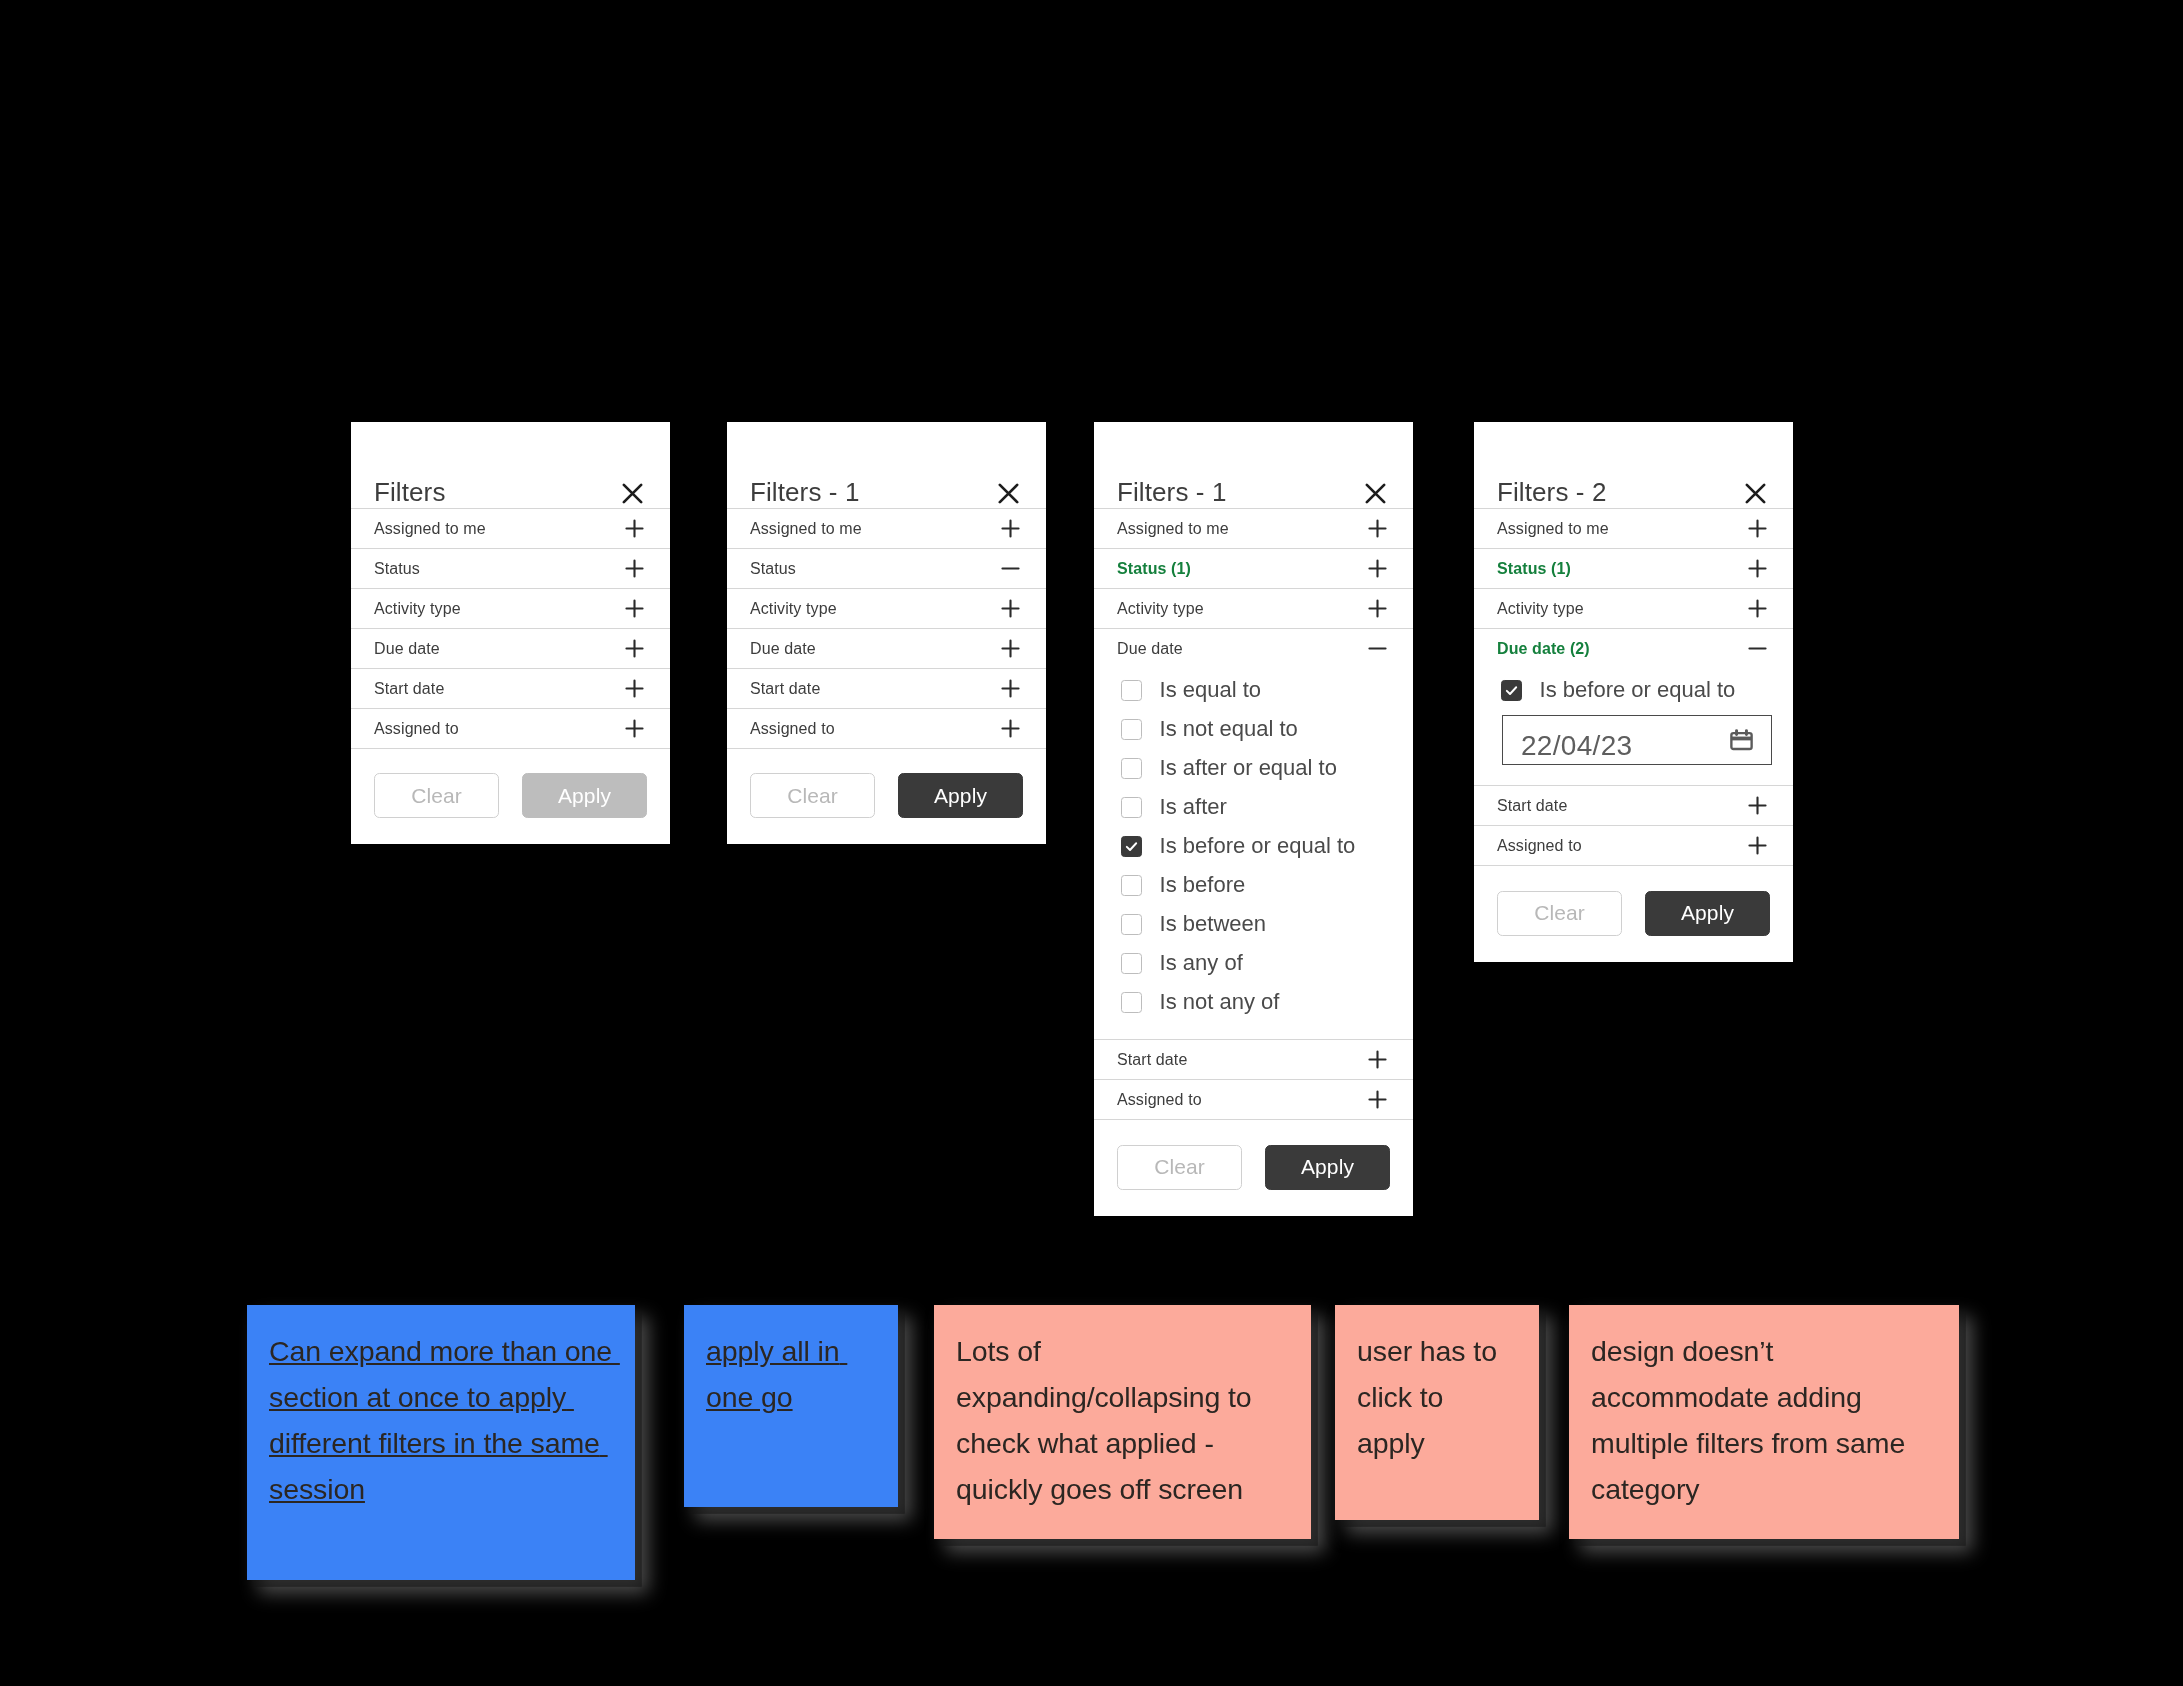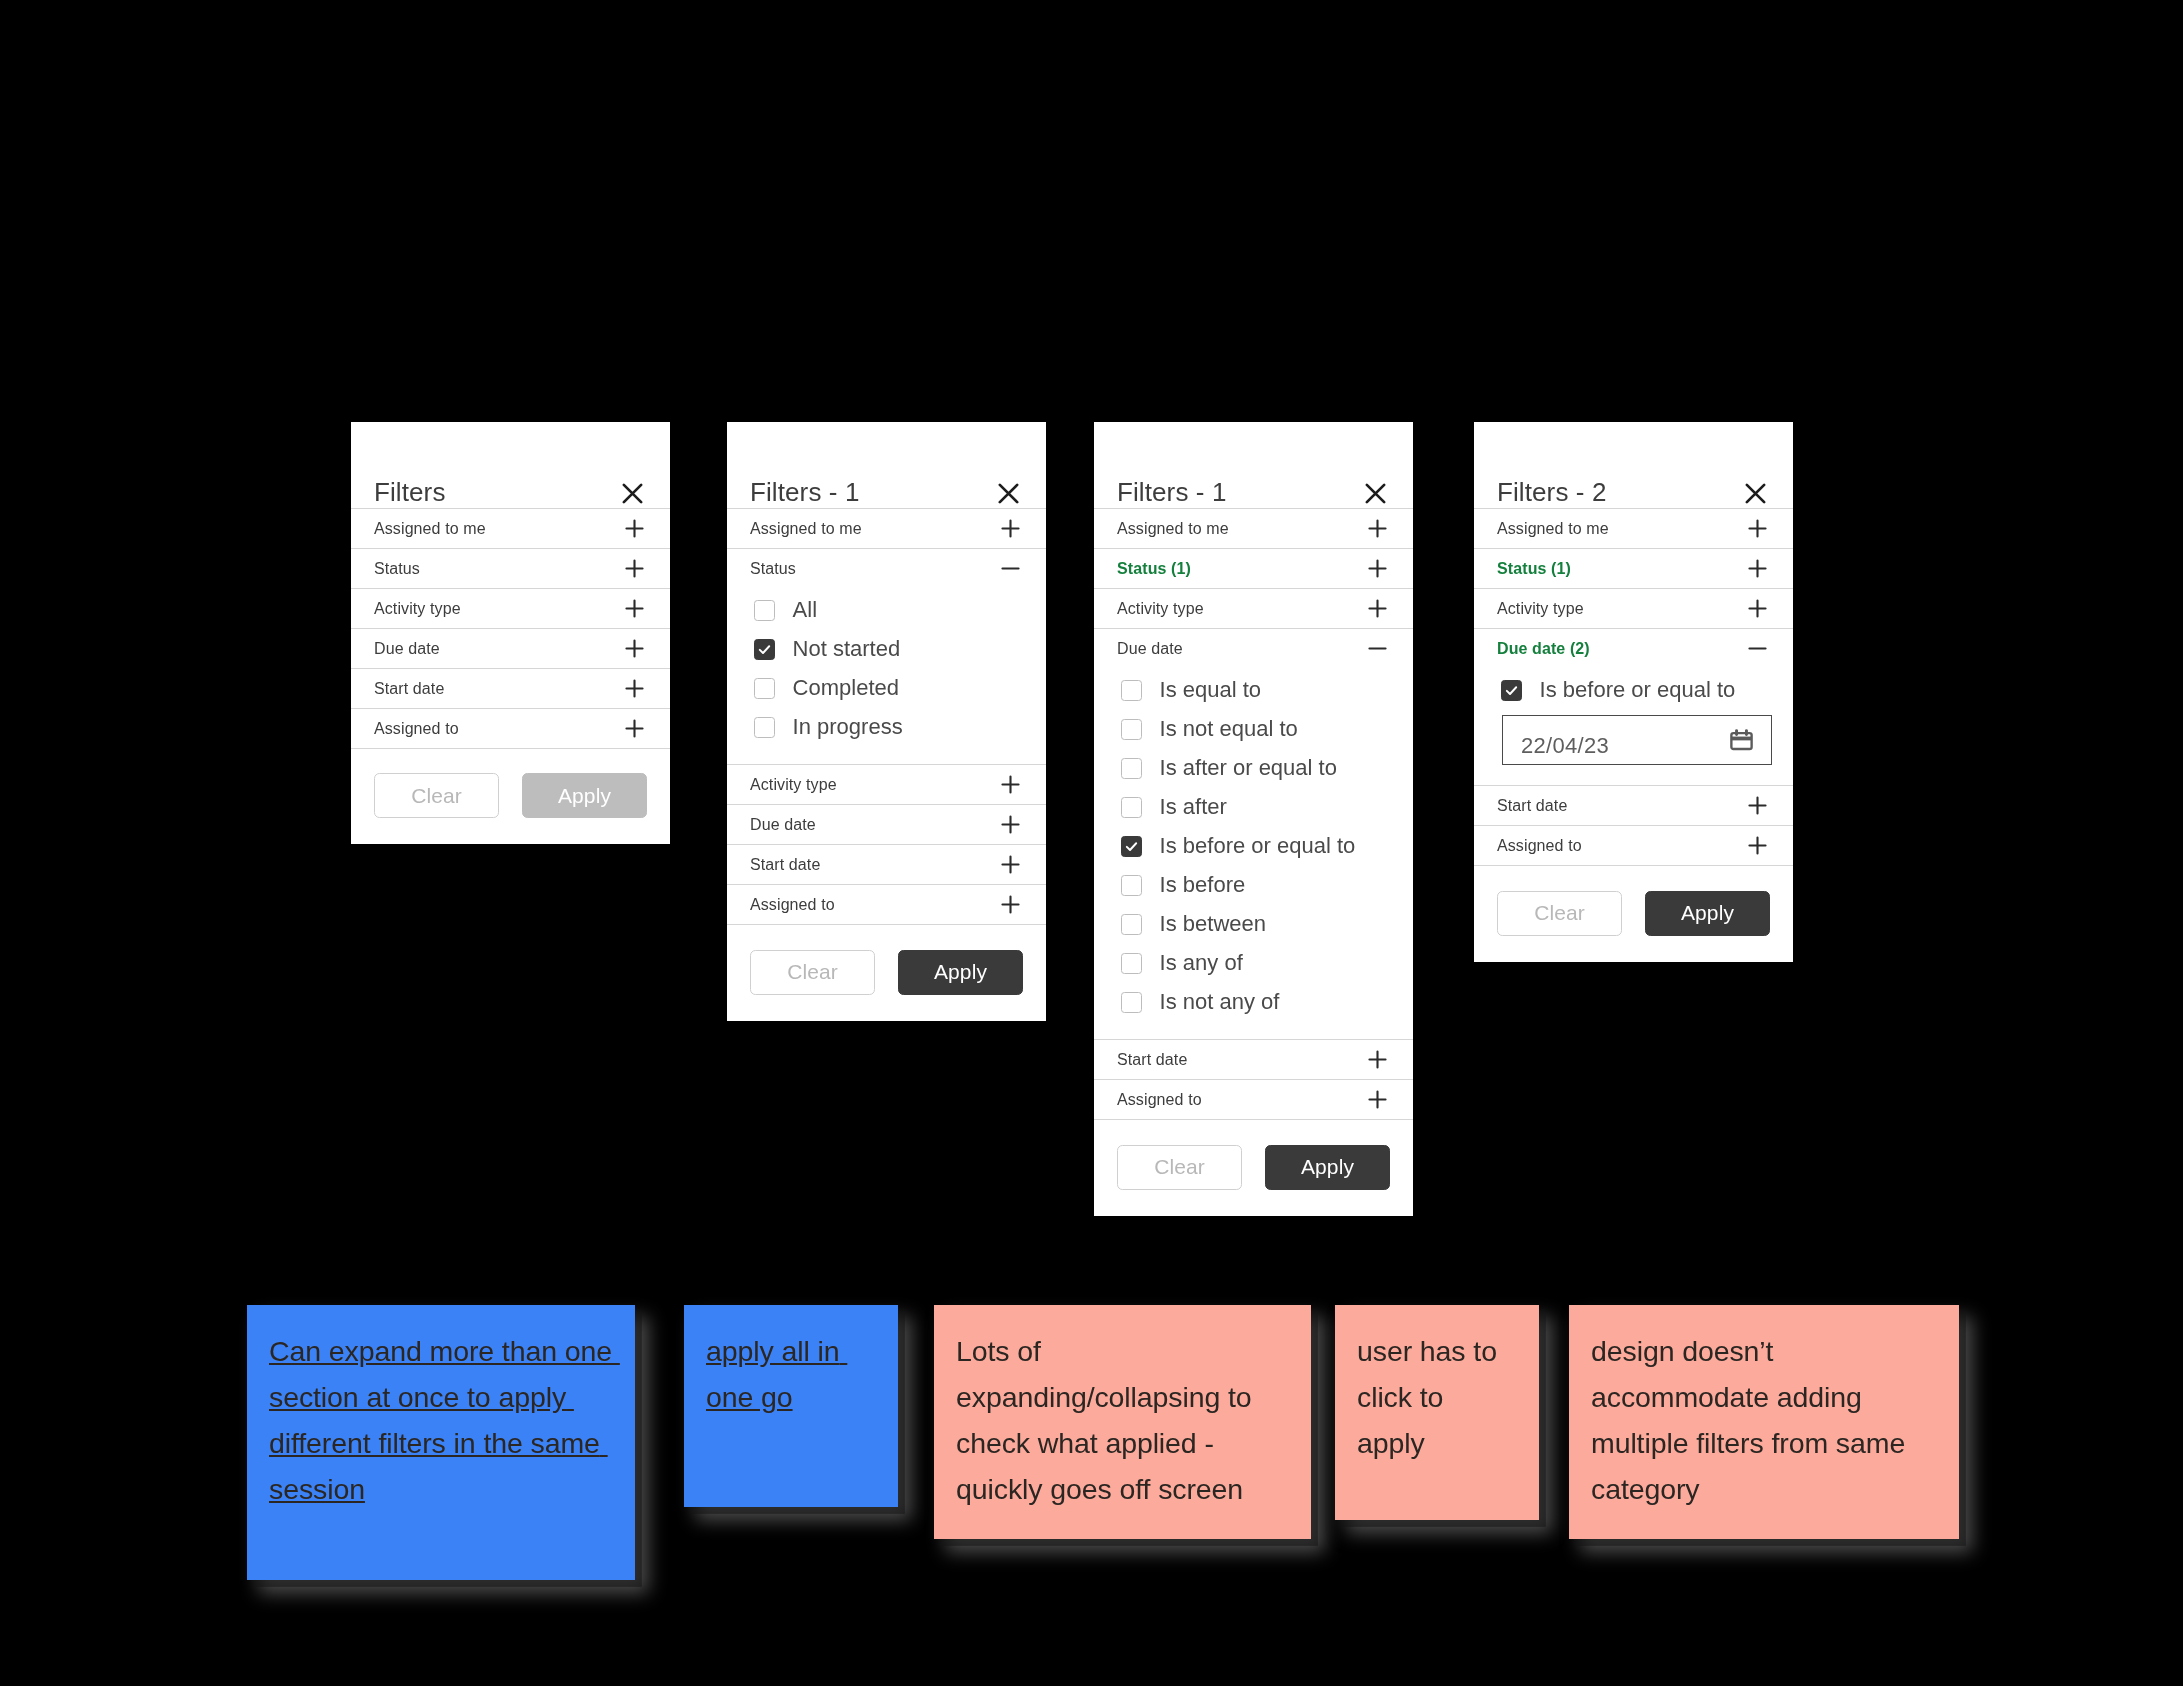--- a/index.html
+++ b/index.html
@@ -121,21 +121,21 @@
     border: 1.4px solid #4a4a4a;
     box-sizing: border-box;
     display: flex;
     align-items: center;
     justify-content: space-between;
     padding: 0 15px 0 17.6px;
     background: #ffffff;
     cursor: text;
   }
   .date-value {
-    font-size: 22px;
+    font-size: 28px;
     color: #5e5e5e;
     letter-spacing: 0.3px;
     margin-top: 12px;
   }
   .cal-icon { width: 30px; height: 30px; display:flex; align-items:center; justify-content:center; cursor: pointer;}
 
   .panel-footer {
     display: flex;
     align-items: flex-start;
     gap: 23px;
@@ -287,42 +287,20 @@
             </div>
           </div>
         </div>
         <div class="frow">
           <div class="frow-head">
             <div class="frow-label">Status</div>
             <div class="toggle-icon">
               <svg width="23" height="23" viewBox="0 0 24 24">
                 <path d="M3.6 12 H20.4" stroke="#2b2b2b" stroke-width="2.2" stroke-linecap="round"></path>
               </svg>
-            </div>
-          </div>
-          <div class="frow-body">
-            <div class="opt">
-              <span class="cbox"></span>
-              <span class="opt-label">All</span>
-            </div>
-            <div class="opt">
-              <span class="cbox checked">
-                <svg width="15" height="15" viewBox="0 0 24 24">
-                  <path d="M4.5 12.6 L9.6 17.6 L19.5 6.8" fill="none" stroke="#ffffff" stroke-width="3.1" stroke-linecap="round" stroke-linejoin="round"></path>
-                </svg>
-              </span>
-              <span class="opt-label">Not started</span>
-            </div>
-            <div class="opt">
-              <span class="cbox"></span>
-              <span class="opt-label">Completed</span>
-            </div>
-            <div class="opt">
-              <span class="cbox"></span>
-              <span class="opt-label">In progress</span>
             </div>
           </div>
         </div>
         <div class="frow">
           <div class="frow-head">
             <div class="frow-label">Activity type</div>
             <div class="toggle-icon">
               <svg width="23" height="23" viewBox="0 0 24 24">
                 <path d="M12 3.6 V20.4 M3.6 12 H20.4" stroke="#2b2b2b" stroke-width="2.2" stroke-linecap="round"></path>
               </svg>

